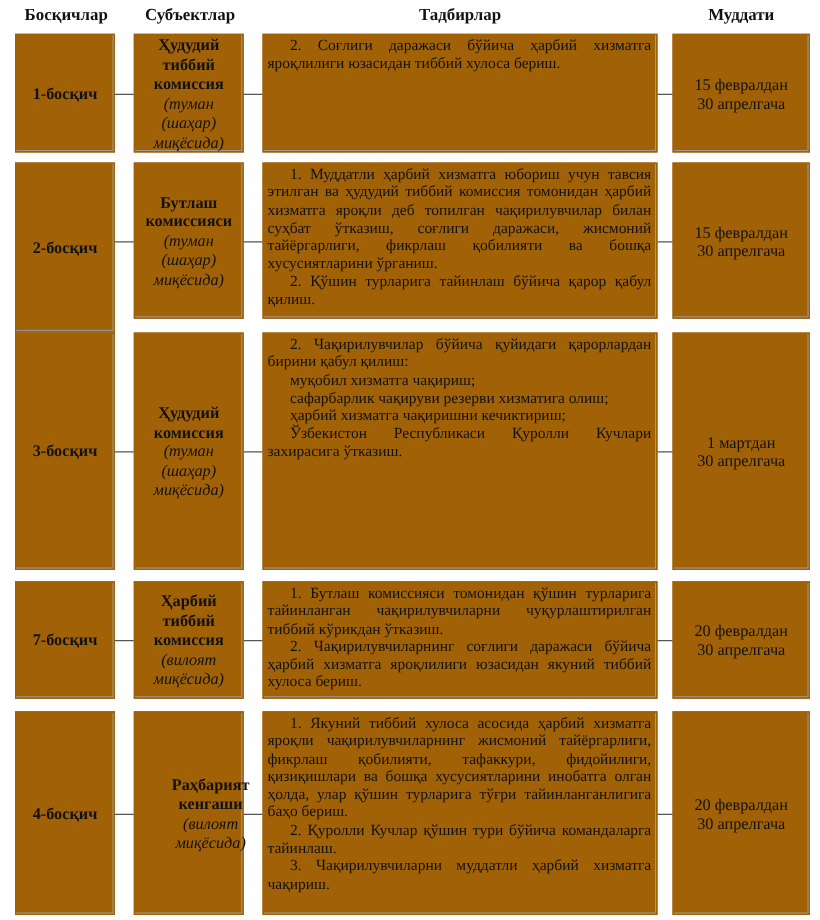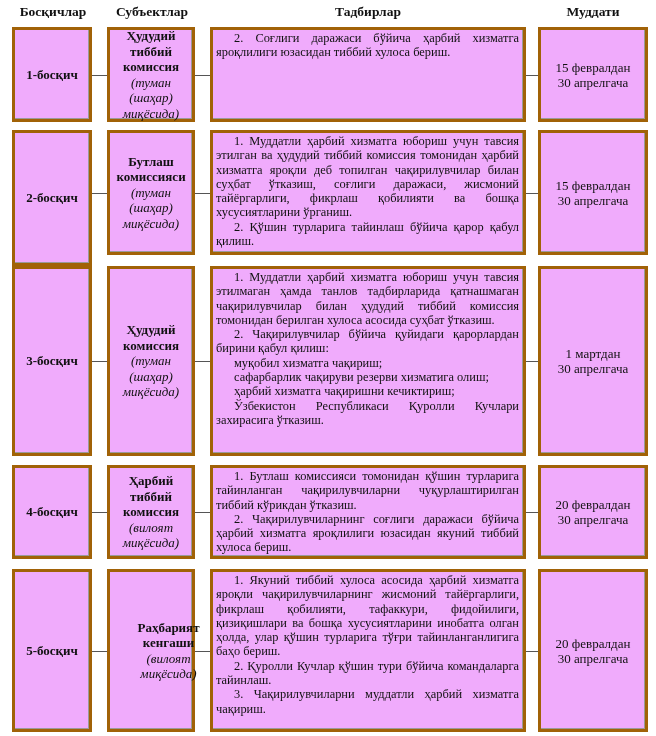--- a/index.html
+++ b/index.html
@@ -1,19 +1,19 @@
 <!DOCTYPE html>
 <html><head>
 <meta charset="utf-8">
 <style>
   html, body { margin: 0; padding: 0; background: #ffffff; }
   body { width: 656px; height: 736px; position: relative; overflow: hidden;
          font-family: "Liberation Serif", "DejaVu Serif", serif; color: #111; }
   .hdr { position: absolute; top: 4px; font-weight: bold; font-size: 13.5px; text-align: center; }
-  .box { position: absolute; border: 3px solid #a16207; box-sizing: border-box; background: #f0abfc;
+  .box { position: absolute; border: 1px solid #a16207; box-sizing: border-box; background: #a16207;
          box-shadow: -1px -1px 0 #9a9a9a inset; }
   .b1 { display: flex; align-items: center; justify-content: center; font-weight: bold; font-size: 13px; }
   .b2 { display: flex; flex-direction: column; align-items: center; justify-content: center; text-align: center;
         font-size: 13px; line-height: 15.5px; }
   .b2 .nm { font-weight: bold; }
   .b2 .loc { font-style: italic; }
   .b3 { font-size: 12.4px; line-height: 14.3px; padding: 1px 4px 0 3px; text-align: justify; }
   .b3 p { margin: 0; text-indent: 18px; }
   .b4 { display: flex; flex-direction: column; align-items: center; justify-content: center; font-size: 13px; line-height: 15px; text-align: center; }
   .conn { position: absolute; height: 1px; background: #555; }
@@ -73,57 +73,56 @@
       <span>3-босқич</span>
     </div>
     <div class="box b2" style="left: 107px; top: 266px; width: 88px; height: 190px;">
       <div class="nm">Ҳудудий</div>
       <div class="nm">комиссия</div>
       <div class="loc">(туман</div>
       <div class="loc">(шаҳар)</div>
       <div class="loc">миқёсида)</div>
     </div>
     <div class="box b3" style="left: 210px; top: 266px; width: 316px; height: 190px;">
-      <p>1. Муддатли ҳарбий хизматга юбориш учун тавсия этилмаган ҳамда танлов тадбирларида қатнашмаган чақирилувчилар билан ҳудудий тиббий комиссия томонидан берилган хулоса асосида суҳбат ўтказиш.</p>
       <p>2. Чақирилувчилар бўйича қуйидаги қарорлардан бирини қабул қилиш:</p>
       <p>муқобил хизматга чақириш;</p>
       <p>сафарбарлик чақируви резерви хизматига олиш;</p>
       <p>ҳарбий хизматга чақиришни кечиктириш;</p>
       <p>Ўзбекистон Республикаси Қуролли Кучлари захирасига ўтказиш.</p>
     </div>
     <div class="box b4" style="left: 538px; top: 266px; width: 110px; height: 190px;">
       <div>1 мартдан</div>
       <div>30 апрелгача</div>
     </div>
     <div class="conn" style="left: 92px; top: 361px; width: 15px;"></div>
     <div class="conn" style="left: 195px; top: 361px; width: 15px;"></div>
     <div class="conn" style="left: 526px; top: 361px; width: 12px;"></div>
     <div class="box b1" style="left: 12px; top: 465px; width: 80px; height: 94px;">
-      <span>4-босқич</span>
+      <span>7-босқич</span>
     </div>
     <div class="box b2" style="left: 107px; top: 465px; width: 88px; height: 94px;">
       <div class="nm">Ҳарбий</div>
       <div class="nm">тиббий</div>
       <div class="nm">комиссия</div>
       <div class="loc">(вилоят</div>
       <div class="loc">миқёсида)</div>
     </div>
     <div class="box b3" style="left: 210px; top: 465px; width: 316px; height: 94px;">
       <p>1. Бутлаш комиссияси томонидан қўшин турларига тайинланган чақирилувчиларни чуқурлаштирилган тиббий кўрикдан ўтказиш.</p>
       <p>2. Чақирилувчиларнинг соғлиги даражаси бўйича ҳарбий хизматга яроқлилиги юзасидан якуний тиббий хулоса бериш.</p>
     </div>
     <div class="box b4" style="left: 538px; top: 465px; width: 110px; height: 94px;">
       <div>20 февралдан</div>
       <div>30 апрелгача</div>
     </div>
     <div class="conn" style="left: 92px; top: 512px; width: 15px;"></div>
     <div class="conn" style="left: 195px; top: 512px; width: 15px;"></div>
     <div class="conn" style="left: 526px; top: 512px; width: 12px;"></div>
     <div class="box b1" style="left: 12px; top: 569px; width: 80px; height: 163px;">
-      <span>5-босқич</span>
+      <span>4-босқич</span>
     </div>
     <div class="box b2" style="left: 107px; top: 569px; width: 88px; height: 163px; padding-left: 35px;">
       <div class="nm">Раҳбарият</div>
       <div class="nm">кенгаши</div>
       <div class="loc">(вилоят</div>
       <div class="loc">миқёсида)</div>
     </div>
     <div class="box b3" style="left: 210px; top: 569px; width: 316px; height: 163px;">
       <p>1. Якуний тиббий хулоса асосида ҳарбий хизматга яроқли чақирилувчиларнинг жисмоний тайёргарлиги, фикрлаш қобилияти, тафаккури, фидойилиги, қизиқишлари ва бошқа хусусиятларини инобатга олган ҳолда, улар қўшин турларига тўғри тайинланганлигига баҳо бериш.</p>
       <p>2. Қуролли Кучлар қўшин тури бўйича командаларга тайинлаш.</p>

